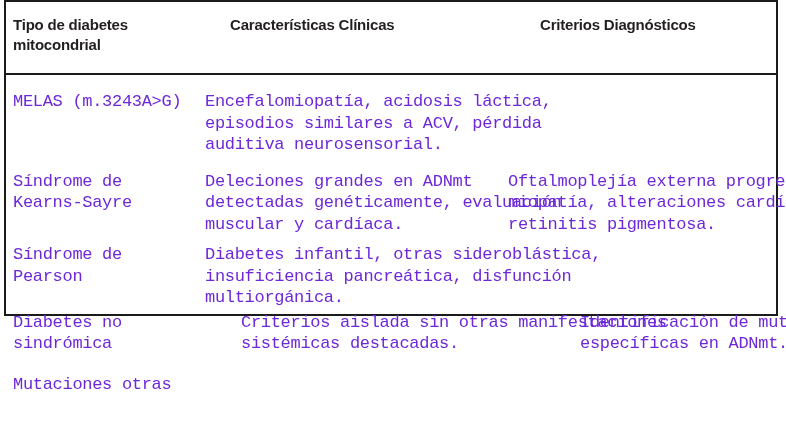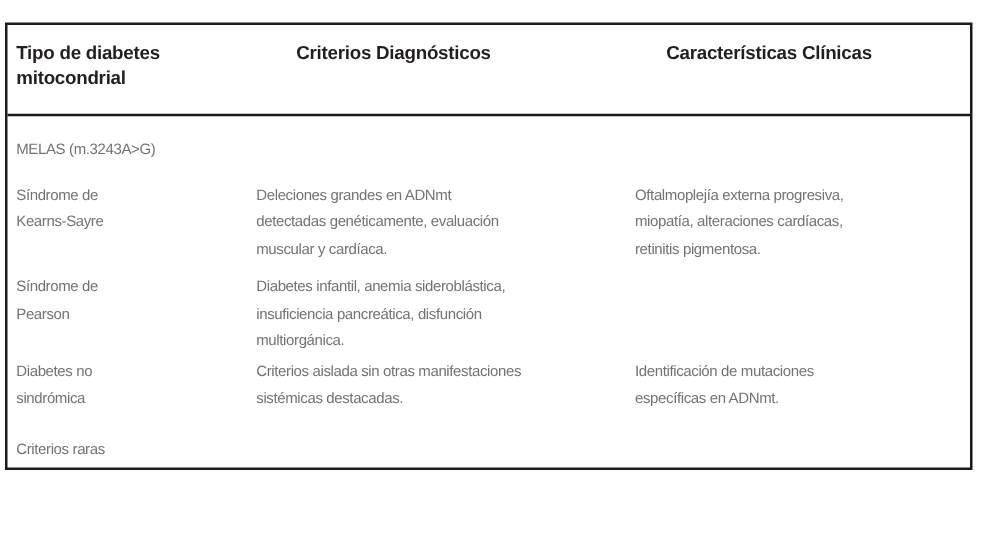--- a/index.html
+++ b/index.html
@@ -14,23 +14,23 @@
   .page {
     position: relative;
     width: 786px;
     height: 427px;
     background: #ffffff;
     overflow: hidden;
   }
   .table-frame {
     position: absolute;
     left: 4px;
-    top: 18px;
+    top: 0;
     width: 774px;
-    height: 358px;
+    height: 316px;
     box-sizing: border-box;
     border: 2px solid #1b1b1b;
     background: #ffffff;
   }
   .grid-row {
     display: grid;
     grid-template-columns: 199px 303px 1fr;
   }
   .header-row {
     box-sizing: border-box;
@@ -44,81 +44,85 @@
     line-height: 20px;
     letter-spacing: -0.2px;
     color: #231f20;
     white-space: pre;
   }
   .hc1 { padding-left: 7px; }
   .hc2 { padding-left: 25px; }
   .hc3 { padding-left: 32px; }
   .body-rows { padding-top: 0; }
   .cell {
-    font-size: 12px;
+    font-size: 17px;
     line-height: 21.5px;
     letter-spacing: -0.3px;
-    color: #737373;
+    color: #6d28d9;
     white-space: pre;
+    font-family: Liberation Mono, monospace;
   }
   .c1 { padding-left: 7px; }
   .c2 { padding-left: 0; }
   .c3 { padding-left: 0; }
   .data-row:nth-child(1) { margin-top: 16px; }
   .data-row:nth-child(2) { margin-top: 15px; }
   .data-row:nth-child(3) { margin-top: 9px; }
-  .data-row:nth-child(4) { margin-top: 3px; }
+  .data-row:nth-child(4) { margin-top: 3px; gap: 36px; }
   .data-row:nth-child(5) { margin-top: 19px; }
 </style>
 </head>
 <body>
 
 <div class="page">
   <div class="table-frame">
 
     <div class="grid-row header-row">
       <div class="header-cell hc1">Tipo de diabetes
 mitocondrial</div>
+      <div class="header-cell hc2">Características Clínicas</div>
       <div class="header-cell hc3">Criterios Diagnósticos</div>
-      <div class="header-cell hc2">Características Clínicas</div>
     </div>
 
     <div class="body-rows">
 
       <div class="grid-row data-row">
         <div class="cell c1">MELAS (m.3243A&gt;G)</div>
+        <div class="cell c2">Encefalomiopatía, acidosis láctica,
+episodios similares a ACV, pérdida
+auditiva neurosensorial.</div>
       </div>
 
       <div class="grid-row data-row">
         <div class="cell c1">Síndrome de
 Kearns-Sayre</div>
         <div class="cell c3">Deleciones grandes en ADNmt
 detectadas genéticamente, evaluación
 muscular y cardíaca.</div>
         <div class="cell c2">Oftalmoplejía externa progresiva,
 miopatía, alteraciones cardíacas,
 retinitis pigmentosa.</div>
       </div>
 
       <div class="grid-row data-row">
         <div class="cell c1">Síndrome de
 Pearson</div>
-        <div class="cell c2">Diabetes infantil, anemia sideroblástica,
+        <div class="cell c2">Diabetes infantil, otras sideroblástica,
 insuficiencia pancreática, disfunción
 multiorgánica.</div>
       </div>
 
       <div class="grid-row data-row">
         <div class="cell c1">Diabetes no
 sindrómica</div>
         <div class="cell c2">Criterios aislada sin otras manifestaciones
 sistémicas destacadas.</div>
         <div class="cell c3">Identificación de mutaciones
 específicas en ADNmt.</div>
       </div>
 
       <div class="grid-row data-row">
-        <div class="cell c1">Criterios raras</div>
+        <div class="cell c1">Mutaciones otras</div>
       </div>
 
     </div>
   </div>
 </div>
 
 </body></html>

